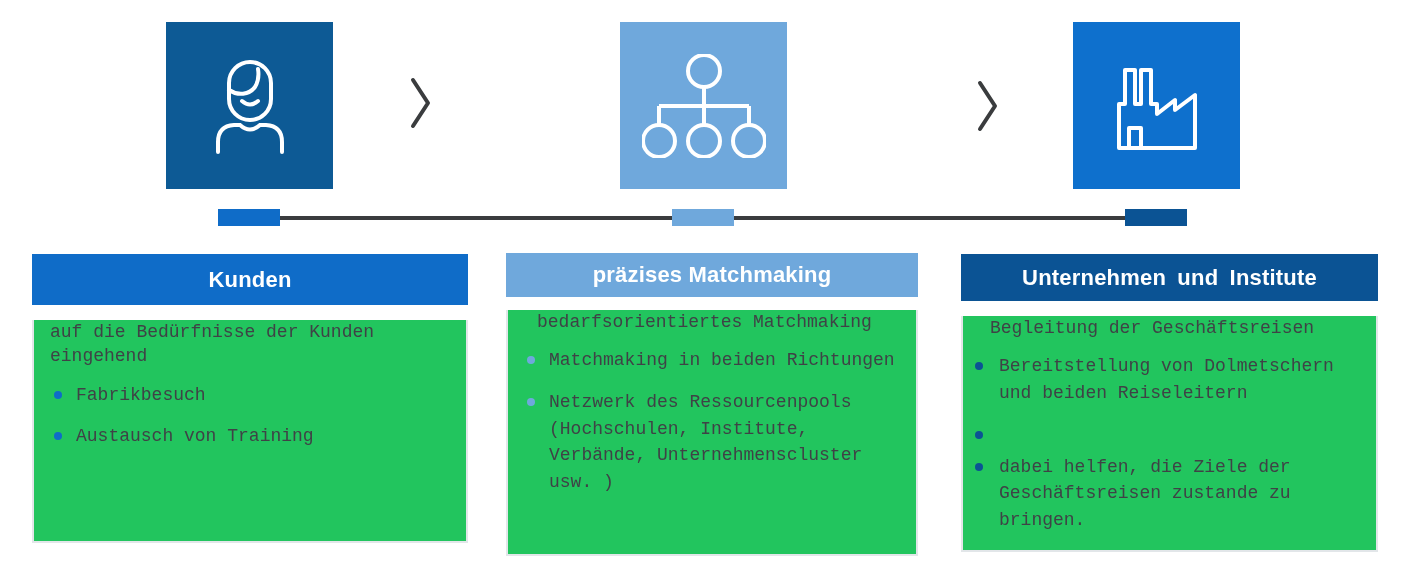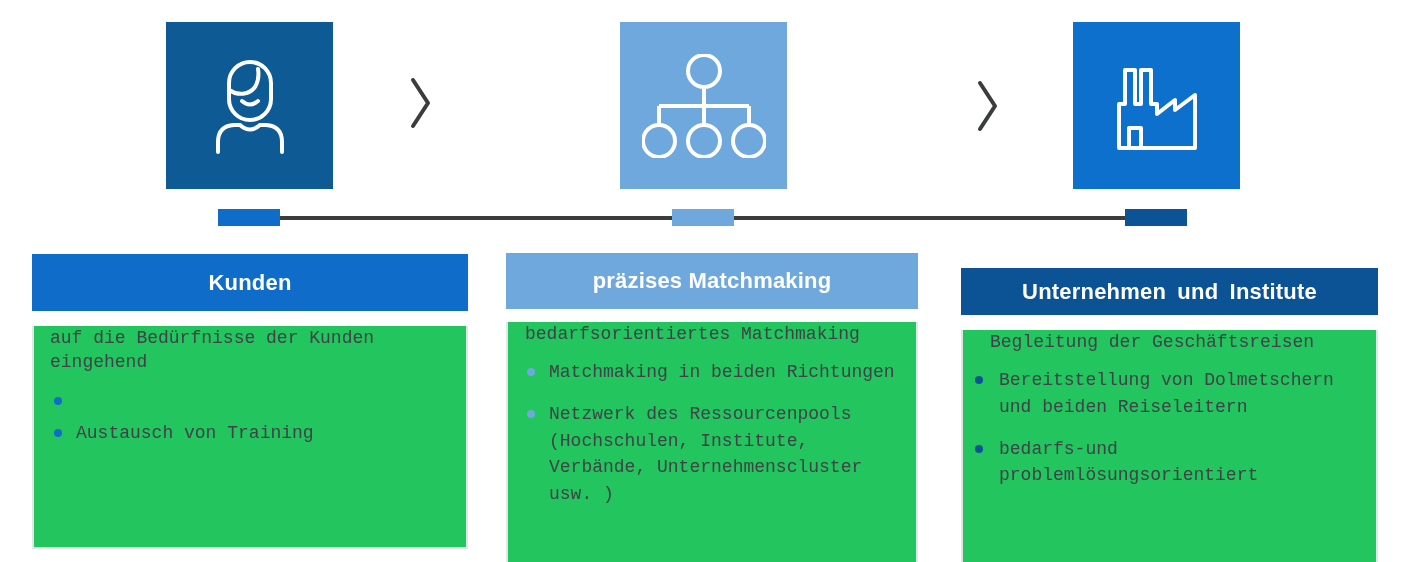--- a/index.html
+++ b/index.html
@@ -30,30 +30,30 @@
   .tick2{left:672px;background:var(--light-blue);}
   .tick3{left:1125px;background:var(--dark-blue);}
 
   
   .card{position:absolute;box-sizing:border-box;}
   .card1{left:32px;top:254px;width:436px;}
   .card2{left:506px;top:253px;width:412px;}
   .card3{left:961px;top:254px;width:417px;}
   .card-header{display:flex;align-items:center;justify-content:center;color:#fff;
     font-weight:bold;font-size:22px;letter-spacing:.2px;box-sizing:border-box;}
-  .card1 .card-header{height:57px;background:var(--bright-blue);}
-  .card2 .card-header{height:56px;background:var(--light-blue);}
-  .card3 .card-header{height:47px;background:var(--dark-blue);word-spacing:5px;margin-top:14px;}
+  .card1 .card-header{height:51px;background:var(--bright-blue);}
+  .card2 .card-header{height:44px;background:var(--light-blue);}
+  .card3 .card-header{height:47px;background:var(--dark-blue);word-spacing:5px;}
   .card-body{box-sizing:border-box;background:#22c55e;border:2px solid var(--border-gray);border-top:none;
     color:var(--text-gray);font-size:18px;font-family:Liberation Mono, monospace;}
   .card1 .card-body{height:223px;padding:0 16px;}
   .card2 .card-body{height:246px;padding:0 17px;}
   .card3 .card-body{height:236px;padding:0 14px 0 12px;}
   .intro{margin:15px 0 13px;line-height:1.35;}
-  .card2 .intro{margin-top:13px;}
+  .card2 .intro{margin-top:13px;margin-left:12px;}
   .card3 .intro{margin-left:15px;}
   .bullets{list-style:none;margin:0;padding:0;}
   .bullets li{display:flex;align-items:flex-start;line-height:1.48;margin-bottom:15px;}
   .dot{flex:0 0 auto;width:8px;height:8px;border-radius:50%;margin-top:9px;margin-right:14px;}
   .card1 .dot{background:var(--bright-blue);margin-left:4px;}
   .card2 .dot{background:var(--light-blue);margin-left:2px;}
   .card3 .dot{background:var(--dark-blue);margin-right:16px;}
 </style>
 </head>
 <body>
@@ -107,20 +107,21 @@
   <div class="tick tick2"></div>
   <div class="tick tick3"></div>
 
   <section class="card card1">
     <header class="card-header">Kunden</header>
     <div class="card-body">
       <p class="intro">auf die Bedürfnisse der Kunden eingehend</p>
       <ul class="bullets">
         <li>
             <span class="dot"></span>
+            <span>Fabrikbesuch</span>
           </li>
         <li>
             <span class="dot"></span>
             <span>Austausch von Training</span>
           </li>
       </ul>
     </div>
   </section>
 
   <section class="card card2">
@@ -144,19 +145,22 @@
     <header class="card-header">Unternehmen und Institute</header>
     <div class="card-body">
       <p class="intro">Begleitung der Geschäftsreisen</p>
       <ul class="bullets">
         <li>
             <span class="dot"></span>
             <span>Bereitstellung von Dolmetschern und beiden Reiseleitern</span>
           </li>
         <li>
             <span class="dot"></span>
-            <span>bedarfs-und problemlösungsorientiert</span>
+          </li>
+        <li>
+            <span class="dot"></span>
+            <span>dabei helfen, die Ziele der Geschäftsreisen zustande zu bringen.</span>
           </li>
       </ul>
     </div>
   </section>
 
 </div>
 
 </body></html>

